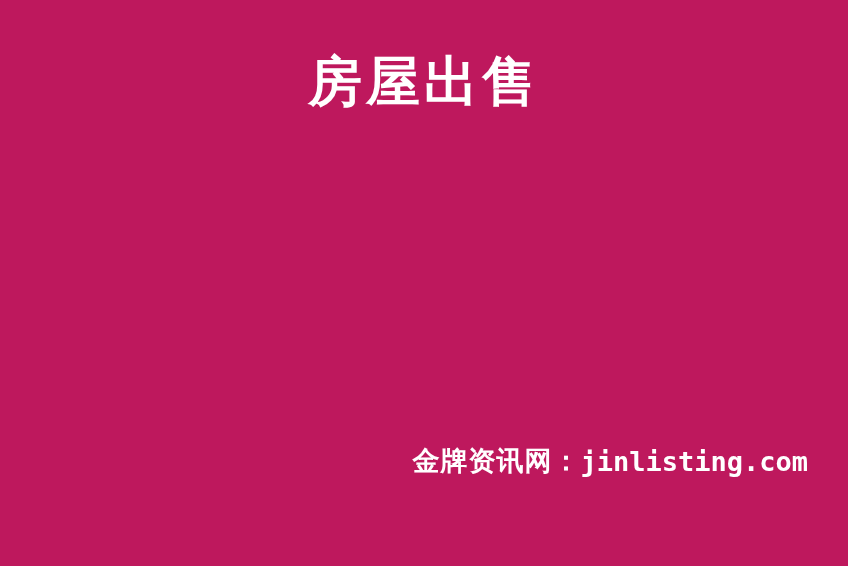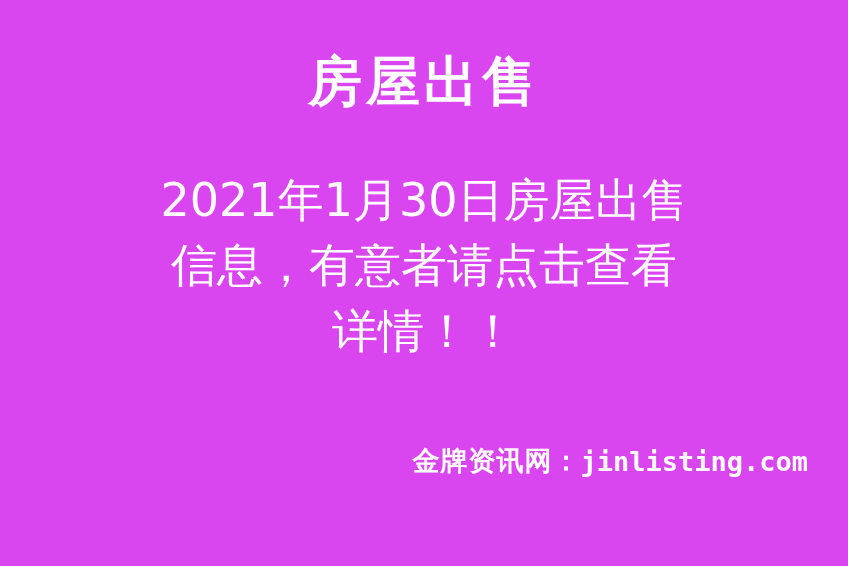--- a/index.html
+++ b/index.html
@@ -9,21 +9,21 @@
   body {
     width: 848px;
     height: 566px;
     background: #ffffff;
     font-family: "Liberation Sans", sans-serif;
   }
   #poster {
     position: relative;
     width: 848px;
     height: 566px;
-    background: #d946ef;
+    background: #be185d;
     overflow: hidden;
     box-sizing: border-box;
   }
   #poster-title {
     position: absolute;
     top: 52px;
     left: 0;
     width: 100%;
     text-align: center;
     color: #ffffff;
@@ -77,23 +77,18 @@
     vertical-align: middle;
   }
 </style>
 </head>
 <body>
 
 <div id="poster">
 
   <div id="poster-title">房屋出售</div>
 
-  <div id="poster-body">
-    <span class="line">2021年1月30日房屋出售</span>
-    <span class="line">信息，有意者请点击查看</span>
-    <span class="line">详情！！</span>
-  </div>
 
   <div id="poster-footer">
     <span id="footer-label">金牌资讯网：</span><span id="footer-url">jinlisting.com</span>
   </div>
 
 </div>
 
 </body></html>

